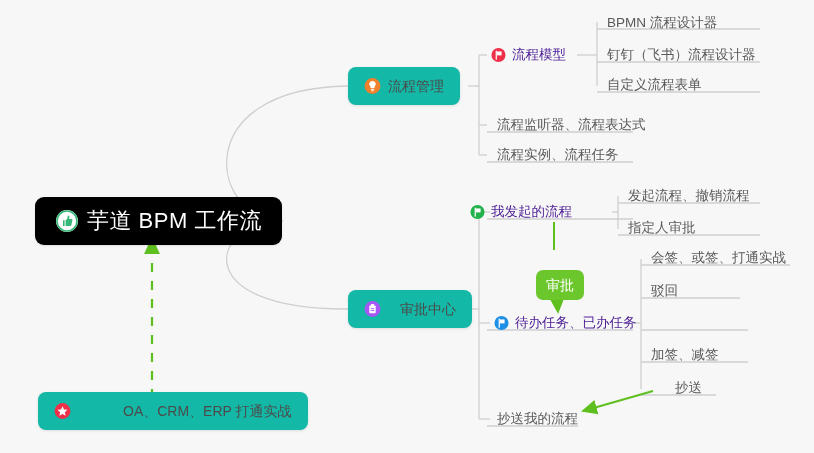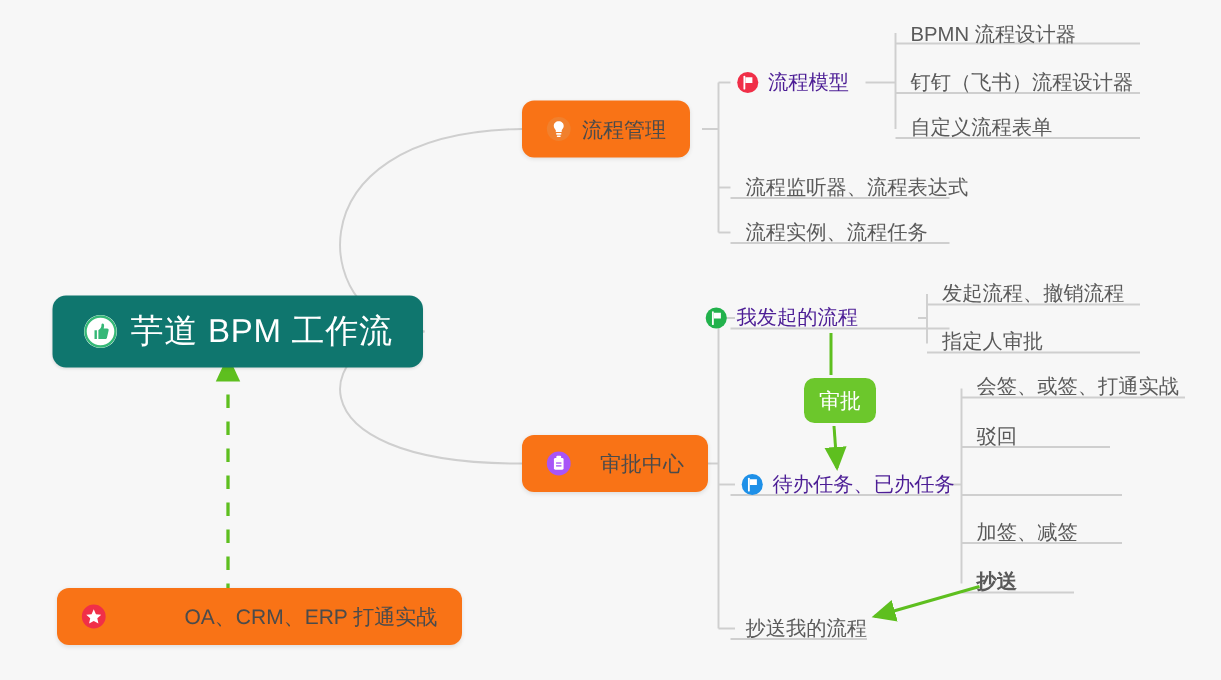--- a/index.html
+++ b/index.html
@@ -38,35 +38,35 @@
     justify-content: flex-end;
   }
   .node-label {
     color: #4a4a4a;
     font-size: 14px;
     line-height: 1;
   }
 
   
   .root-node {
-    background: #0f766e;
+    background: #000000;
     border-radius: 9px;
     padding: 0 20px;
     height: 48px;
     box-shadow: 0 1px 2px rgba(0,0,0,.10);
   }
   .root-node .node-label {
     color: #ffffff;
     font-size: 22px;
     letter-spacing: .5px;
   }
 
   
   .card-node {
-    background: #f97316;
+    background: #14b8a6;
     border-radius: 8px;
     height: 38px;
     padding: 0 16px;
     box-shadow: 0 1px 3px rgba(0,0,0,.10);
   }
   .card-node .node-label { font-size: 14px; color: #4b4b4b; }
 
   
   .leaf-node {
     height: 26px;
@@ -81,20 +81,21 @@
   }
   .flat-node .node-label { font-size: 13.5px; color: #4c1d95; }
 
   
   .badge-node {
     background: #6cc72c;
     border-radius: 7px;
     height: 30px;
     padding: 0 10px;
     justify-content: center;
+    margin-top: 18px;
   }
   .badge-node .node-label { color: #ffffff; font-size: 14px; }
 
   
   .icon {
     display: inline-flex;
     align-items: center;
     justify-content: center;
     flex: 0 0 auto;
     margin-right: 8px;
@@ -270,21 +271,21 @@
 
   <div class="node leaf-node" style="left:643px; top:245px;">
     <span class="node-label">会签、或签、打通实战</span>
   </div>
   <div class="node leaf-node" style="left:643px; top:278px;">
     <span class="node-label">驳回</span>
   </div>
   <div class="node leaf-node" style="left:643px; top:342px;">
     <span class="node-label">加签、减签</span>
   </div>
-  <div class="node leaf-node" style="left:643px; top:375px;font-weight:bold;">
+  <div class="node leaf-node" style="left:667px; top:375px;">
     <span class="node-label">抄送</span>
   </div>
 
   <div class="node leaf-node" style="left:489px; top:406px;">
     <span class="node-label">抄送我的流程</span>
   </div>
 
   <div class="node badge-node" style="left:536px; top:252px;">
     <span class="node-label">审批</span>
   </div>

